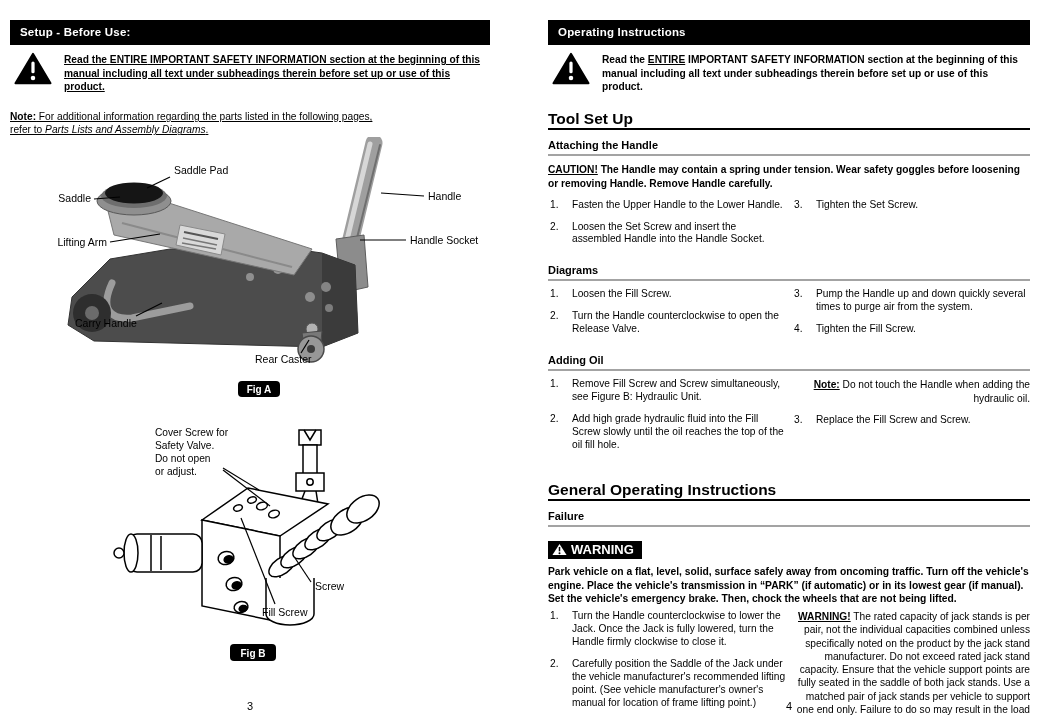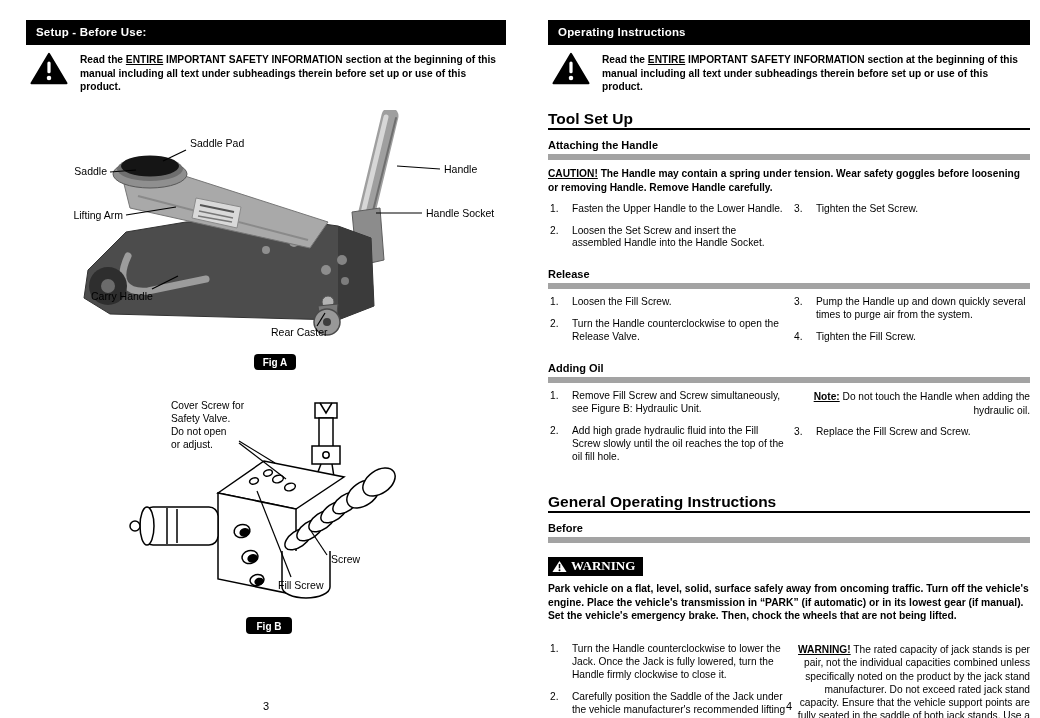--- a/index.html
+++ b/index.html
@@ -2,48 +2,48 @@
 <html><head>
 <meta charset="utf-8">
 <style>
   html,body { margin:0; padding:0; }
   body {
     width:1040px; height:718px; background:#ffffff; position:relative;
     font-family:"Liberation Sans", sans-serif; color:#000;
     overflow:hidden;
   }
   .page { position:absolute; top:20px; height:692px; }
-  #page-left  { left:26px;  width:480px; }
+  #page-left  { left:10px;  width:480px;text-decoration:underline; }
   #page-right { left:548px; width:482px; }
 
   .bar {
     background:#000; color:#fff; font-weight:bold; font-size:11.5px;
     padding:6px 10px 7px 10px; letter-spacing:.2px;
   }
   .warnrow { display:flex; gap:12px; align-items:flex-start; margin:5px 0 16px 4px; }
   .warnrow .tri { flex:0 0 38px; margin-top:2px; }
   .warnrow .wtxt { font-weight:bold; font-size:10.2px; line-height:1.34; padding-top:3px; max-width:420px; }
   .u { text-decoration:underline; }
   .note { font-size:10.2px; line-height:1.32; margin:7px 0 0 0; max-width:372px; }
   .note .lbl { font-weight:bold; text-decoration:underline; }
   .h1 { font-weight:bold; font-size:15.5px; margin:12px 0 0 0; }
   #page-right .h1 { border-bottom:2px solid #000; padding-bottom:0; margin:6px 0 0 0; }
-  .h2 { font-weight:bold; font-size:11px; border-bottom:6px solid #a3a3a3;
+  .h2 { font-weight:bold; font-size:11px; border-bottom:2px solid #a3a3a3;
         padding-bottom:3px; margin:9px 0 7px 0; }
   .caution { font-weight:bold; font-size:10.2px; line-height:1.4; margin:5px 0 7px 0; }
   .cols { display:flex; gap:6px; }
   .col { width:238px; }
   .item { display:flex; gap:7px; margin:0 0 9px 2px; font-size:10.2px; line-height:1.27; }
   .item .num { flex:0 0 15px; }
   .bodynote { font-size:10.2px; line-height:1.3; margin:0 0 9px 2px;text-align:right; }
   .bodynote .lbl { font-weight:bold; text-decoration:underline; }
   .gap { height:14px; }
   .warnbadge { display:inline-flex; align-items:center; gap:4px; background:#000; color:#fff;
-               font-weight:bold; font-size:13px; padding:1px 8px 2px 4px; margin:7px 0 3px 0;font-family:Liberation Serif, serif; }
-  .warnpara { font-weight:bold; font-size:10.3px; line-height:1.33; margin:3px 0 20px 0; }
+               font-weight:bold; font-size:13px; padding:1px 8px 2px 4px; margin:7px 0 3px 0; }
+  .warnpara { font-weight:bold; font-size:10.3px; line-height:1.33; margin:3px 0 4px 0; }
   .pagenum { position:absolute; bottom:0; left:0; right:0; text-align:center; font-size:11px; }
   .fig { position:relative; }
   svg text { font-family:"Liberation Sans", sans-serif; font-size:10.5px; fill:#000; }
   svg text.badge { fill:#fff; font-weight:bold; font-size:10px; text-anchor:middle; }
   svg text.small { font-size:10.2px; }
 </style>
 </head>
 <body>
 
 <div class="page" id="page-left">
@@ -53,20 +53,21 @@
 
   <div class="warnrow">
     <svg class="tri" width="38" height="33" viewBox="0 0 40 34">
       <path d="M20 1.5 L38.5 32.5 H1.5 Z" fill="#000" stroke="#000" stroke-width="2" stroke-linejoin="round"></path>
       <rect x="18.3" y="9.5" width="3.4" height="12.5" rx="1.7" fill="#fff"></rect>
       <circle cx="20" cy="27" r="2.4" fill="#fff"></circle>
     </svg>
     <div class="wtxt"><span>Read the </span><span class="u">ENTIRE</span><span> IMPORTANT SAFETY INFORMATION section at the beginning of this manual including all text under subheadings therein before set up or use of this product.</span></div>
   </div>
 
+  <p class="note"><span class="lbl">Note:</span><span> For additional information regarding the parts listed in the following pages, refer to </span><i>Parts Lists and Assembly Diagrams</i><span>.</span></p>
 
 
   <div class="fig">
     <svg width="480" height="265" viewBox="0 0 480 265">
       <g>
 
         <line x1="364" y1="6" x2="340" y2="106" stroke="#9f9f9f" stroke-width="17" stroke-linecap="round"></line>
         <line x1="360" y1="7" x2="337" y2="103" stroke="#d7d7d7" stroke-width="5" stroke-linecap="round"></line>
         <line x1="370" y1="8" x2="346" y2="105" stroke="#6f6f6f" stroke-width="2" stroke-linecap="round"></line>
 
@@ -225,21 +226,21 @@
     </div>
     <div class="col">
       <div class="item">
           <span class="num">3.</span>
           <span>Tighten the Set Screw.</span>
         </div>
     </div>
   </div>
 
   
-  <div class="h2">Release</div>
+  <div class="h2">Diagrams</div>
   <div class="cols">
     <div class="col">
       <div class="item">
           <span class="num">1.</span>
           <span>Loosen the Fill Screw.</span>
         </div>
       <div class="item">
           <span class="num">2.</span>
           <span>Turn the Handle counterclockwise to open the Release Valve.</span>
         </div>
@@ -273,21 +274,21 @@
       <p class="bodynote"><span class="lbl">Note:</span><span> Do not touch the Handle when adding the hydraulic oil.</span></p>
       <div class="item">
           <span class="num">3.</span>
           <span>Replace the Fill Screw and Screw.</span>
         </div>
     </div>
   </div>
 
   <div class="gap"></div>
   <div class="h1">General Operating Instructions</div>
-  <div class="h2">Before</div>
+  <div class="h2">Failure</div>
 
   <span class="warnbadge">
     <svg width="15" height="13" viewBox="0 0 14 12">
       <path d="M7 .8 L13.6 11.2 H.4 Z" fill="#fff"></path>
       <rect x="6.3" y="3.6" width="1.4" height="4.1" fill="#000"></rect>
       <circle cx="7" cy="9.5" r=".95" fill="#000"></circle>
     </svg>
     <span>WARNING</span>
   </span>
   <p class="warnpara">Park vehicle on a flat, level, solid, surface safely away from oncoming traffic.  Turn off the vehicle's engine.  Place the vehicle's transmission in “PARK” (if automatic) or in its lowest gear (if manual). Set the vehicle's emergency brake.  Then, chock the wheels that are not being lifted.</p>

